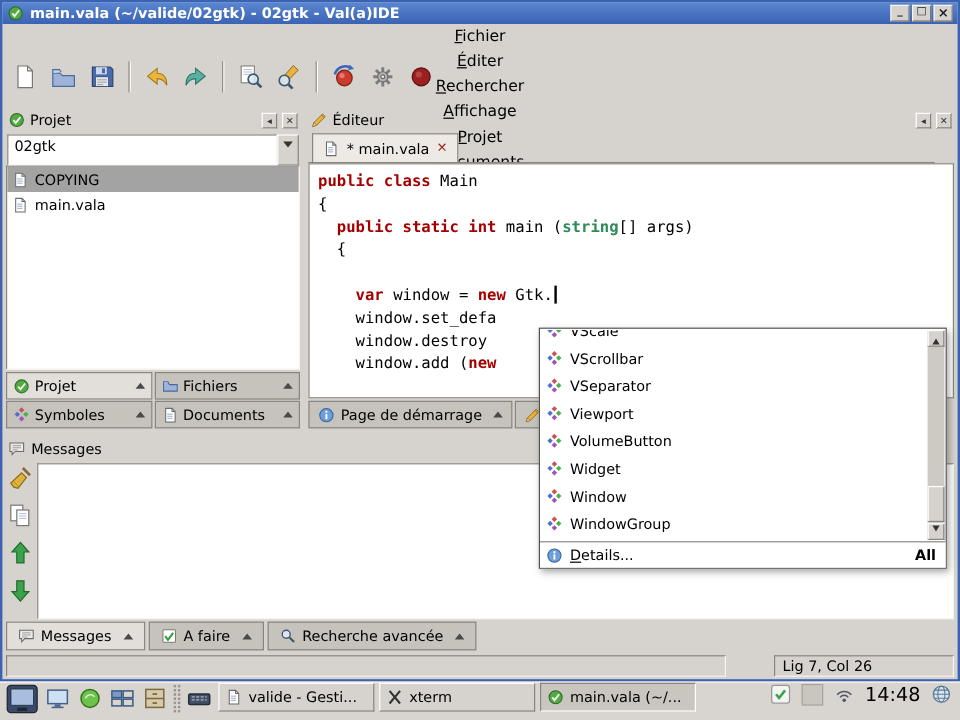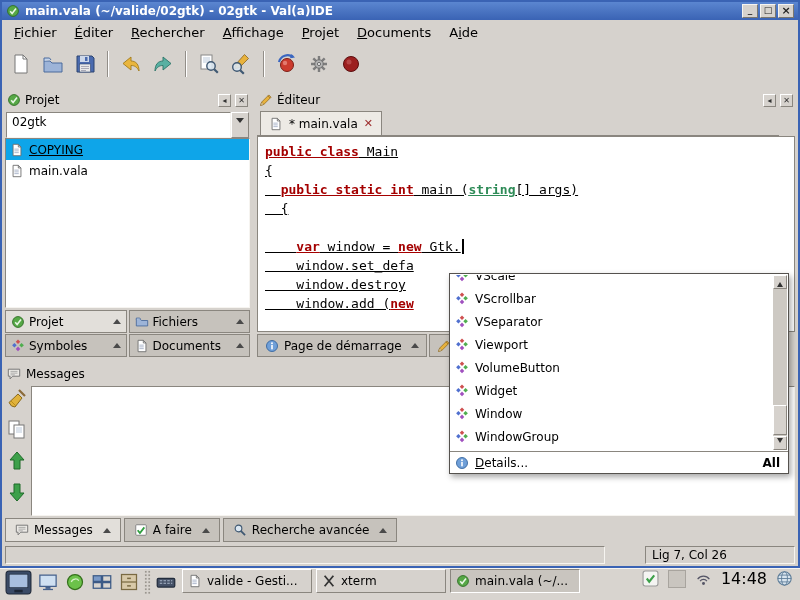--- a/index.html
+++ b/index.html
@@ -12,21 +12,21 @@
   
   #titlebar{position:absolute;left:2px;top:2px;width:796px;height:18px;background:linear-gradient(#5b86d0,#3a63b4);display:flex;align-items:center;gap:5px;padding:0 4px;}
   .ttext{flex:1;color:#fff;font-weight:bold;font-size:12px;white-space:nowrap;overflow:hidden;}
   .tbtns{display:flex;gap:2px;}
   .tbtn-win{width:16px;height:14px;background:#d6d2cd;border:1px solid;border-color:#f6f4f0 #7a766f #7a766f #f6f4f0;font-size:9px;line-height:11px;text-align:center;font-weight:bold;color:#222;}
   .tbtn-win.min::before{content:"_";}
   .tbtn-win.max::before{content:"\25A1";}
   .tbtn-win.cls::before{content:"\00D7";font-size:11px;}
 
   
-  #menubar{position:absolute;left:2px;top:20px;width:796px;height:25px;display:flex;align-items:center;padding:0 3px;font-size:13px;}
+  #menubar{position:absolute;left:2px;top:20px;width:796px;height:25px;display:flex;align-items:center;padding:0 3px;font-size:13px;flex-direction:column;}
   .menu-item{padding:3px 9px;cursor:default;}
 
   
   #toolbar{position:absolute;left:2px;top:45px;width:796px;height:38px;display:flex;align-items:center;gap:2px;padding:0 4px;}
   .tbtn{width:30px;height:30px;display:flex;align-items:center;justify-content:center;}
   .tbtn svg{width:22px;height:22px;display:block;}
   .tsep{width:2px;height:26px;border-left:1px solid #928e88;border-right:1px solid #fff;margin:0 5px;}
 
   
   .i14{width:14px;height:14px;display:inline-block;flex:none;}
@@ -40,31 +40,31 @@
   .tri-u{width:0;height:0;border:4px solid transparent;border-bottom:5px solid #333;margin-bottom:5px;}
   .tab-arrow{margin-left:auto;width:0;height:0;border:4px solid transparent;border-bottom:5px solid #4a4a4a;align-self:center;margin-top:-4px;}
 
   
   #project-panel{position:absolute;left:5px;top:90px;width:245px;height:218px;}
   .combo{margin:2px 1px;height:26px;display:flex;}
   .combo-entry{flex:1;background:#fff;border:1px solid;border-color:#8a867f #f6f4f0 #f6f4f0 #8a867f;padding:2px 5px;font-size:12px;}
   .combo-btn{width:18px;background:#d6d2cd;border:1px solid;border-color:#fff #8a867f #8a867f #fff;display:flex;justify-content:center;}
   #file-list{position:absolute;left:0;right:0;top:48px;bottom:0;background:#fff;border:1px solid;border-color:#8a867f #f6f4f0 #f6f4f0 #8a867f;overflow:hidden;}
   .list-row{height:21px;display:flex;align-items:center;gap:5px;padding:0 4px;font-size:12px;}
-  .list-row.selected{background:#0ea5e9;text-decoration:underline;}
+  .list-row.selected{background:#a3a3a3;}
 
   
   #editor-panel{position:absolute;left:257px;top:90px;width:538px;height:242px;}
   #editor-tabbar{position:absolute;left:0;right:16px;top:20px;height:26px;display:flex;align-items:flex-end;padding-left:3px;border-bottom:1px solid #8a867f;}
   .ed-tab{display:flex;align-items:center;gap:6px;height:24px;padding:0 8px;background:#edeae5;border:1px solid #8a867f;border-bottom:none;font-size:12px;}
   .x-icon{color:#9c2b2b;font-weight:bold;font-size:11px;}
   .x-icon::before{content:"\2715";}
   #code-area{position:absolute;left:0;right:0;top:46px;bottom:0;background:#fff;border:1px solid #8a867f;padding:5px 7px;font-family:"DejaVu Sans Mono",monospace;font-size:13px;line-height:19px;overflow:hidden;}
   .code-line{height:19px;white-space:pre;font-family:"DejaVu Sans Mono",monospace;}
-  .code-line span{font-family:"DejaVu Sans Mono",monospace;text-decoration:underline;}
+  .code-line span{font-family:"DejaVu Sans Mono",monospace;}
   .kw{color:#a40000;font-weight:bold;}
   .ty{color:#2e8b57;font-weight:bold;}
   .p{color:#000;}
   .caret{display:inline-block;width:2px;height:15px;background:#000;vertical-align:-3px;margin-left:1px;}
 
   
   .side-tabs{position:absolute;left:5px;width:245px;height:23px;display:flex;gap:2px;}
   #side-tabs-1{top:310px;} #side-tabs-2{top:334px;}
   .s-tab{flex:1;display:flex;align-items:center;gap:4px;padding:0 5px;background:#c6c2bc;border:1px solid #8a867f;font-size:12px;overflow:hidden;white-space:nowrap;}
   .s-tab.active{background:#e2dfda;}

